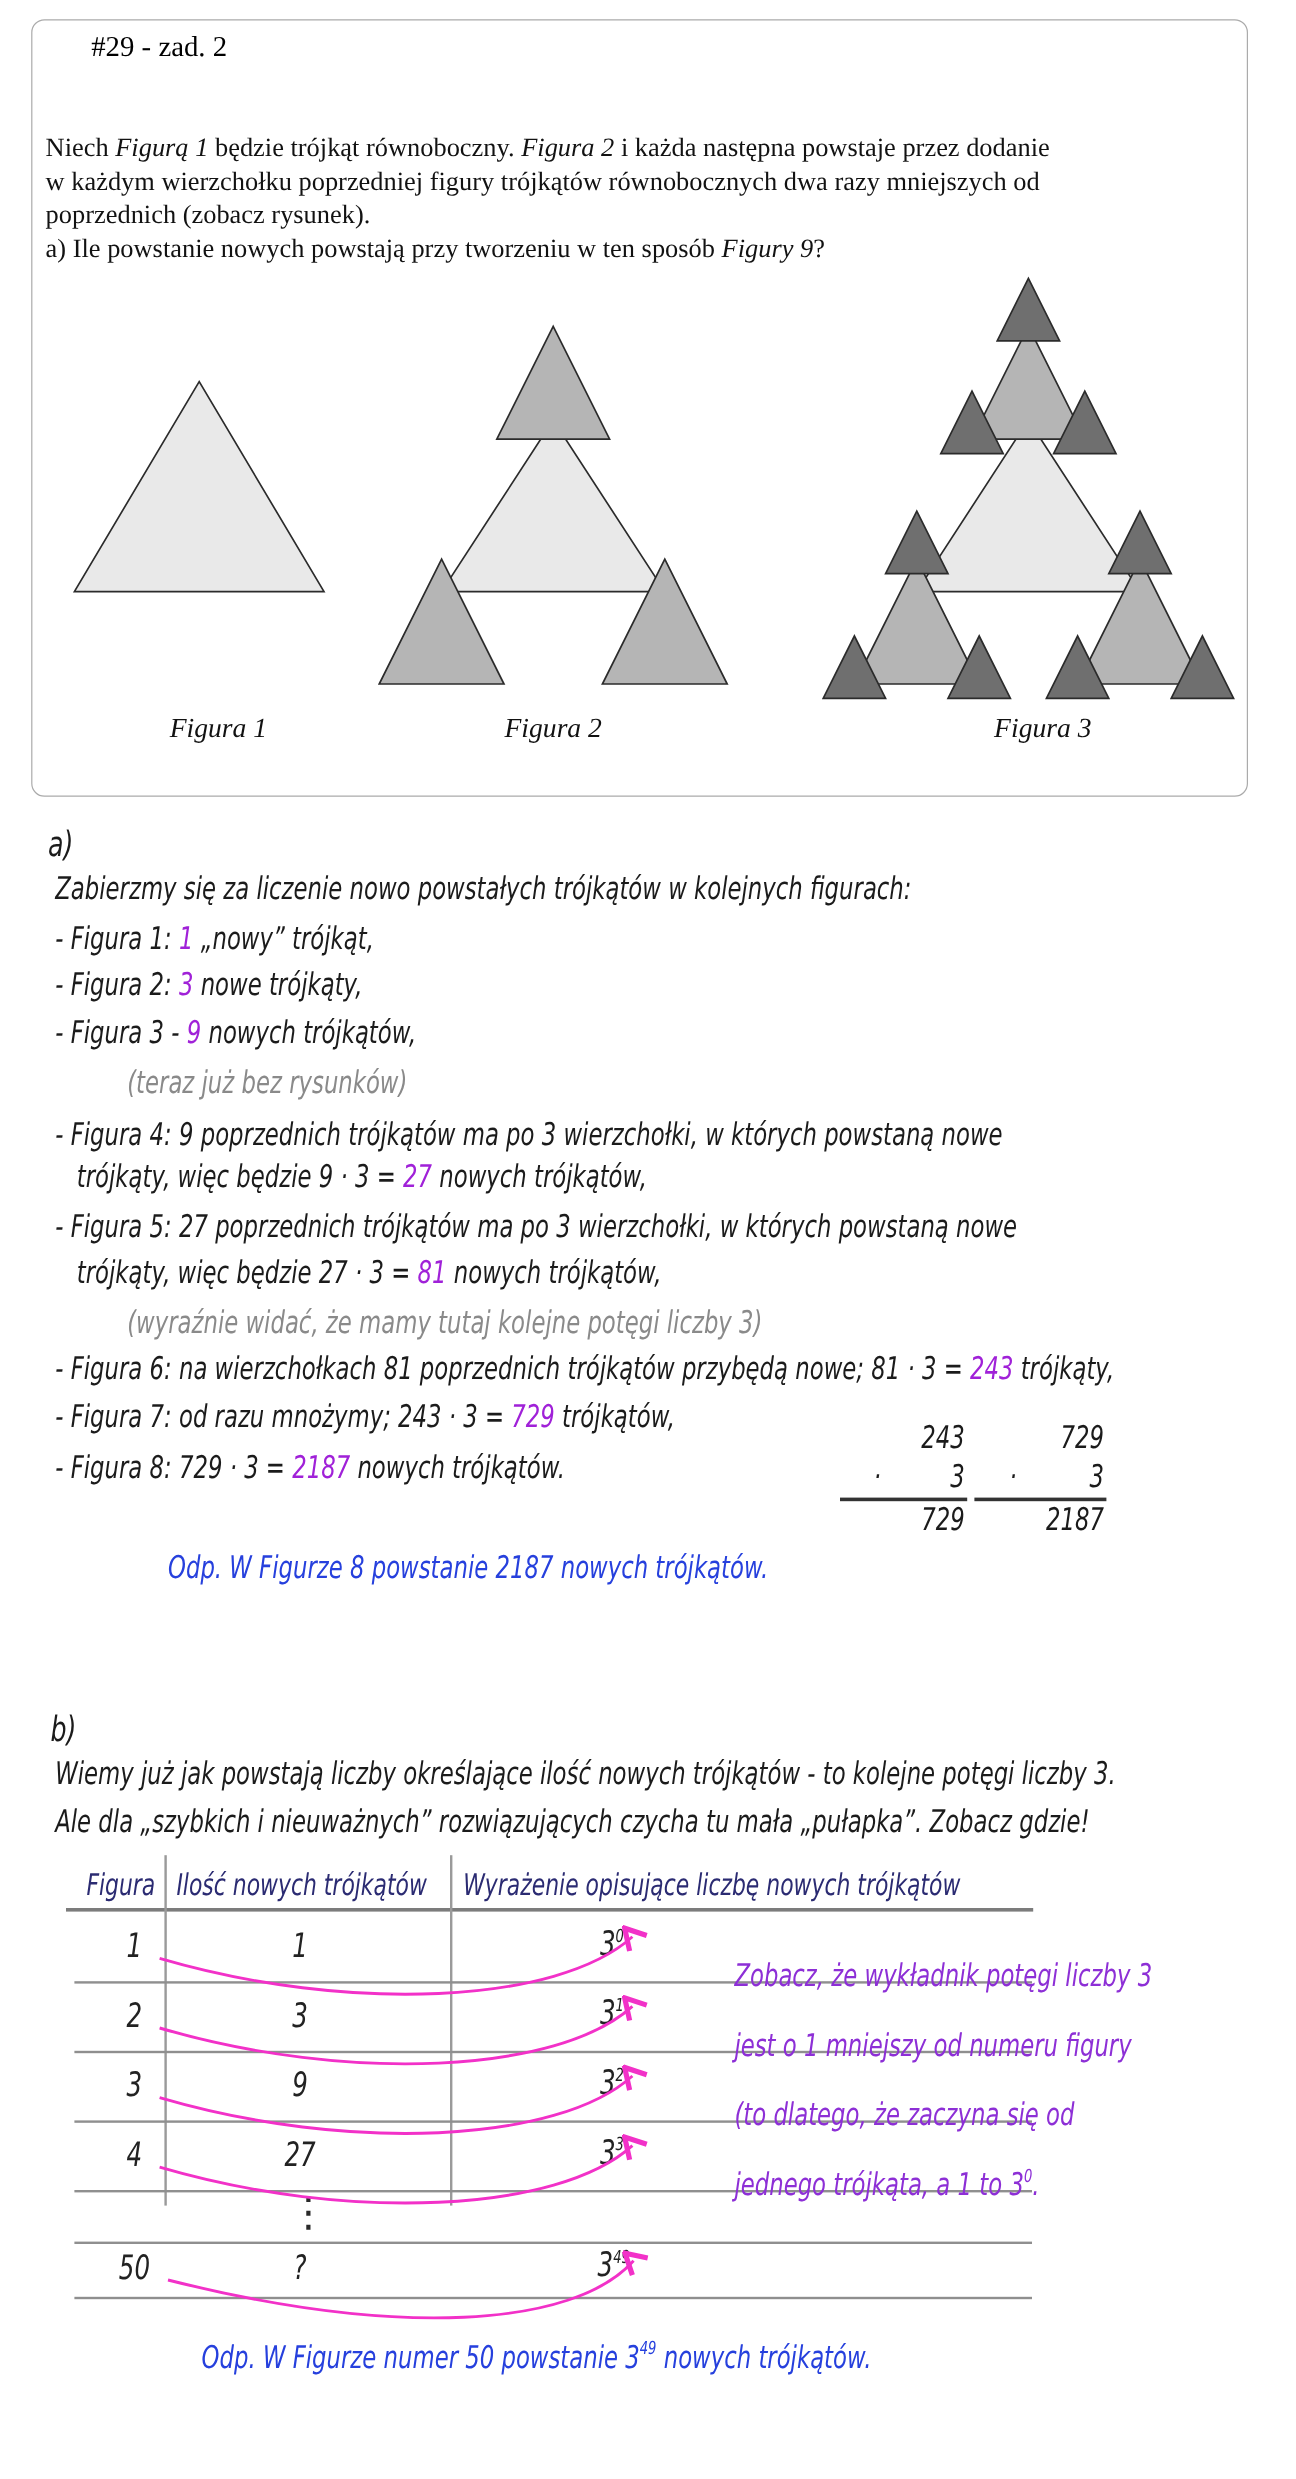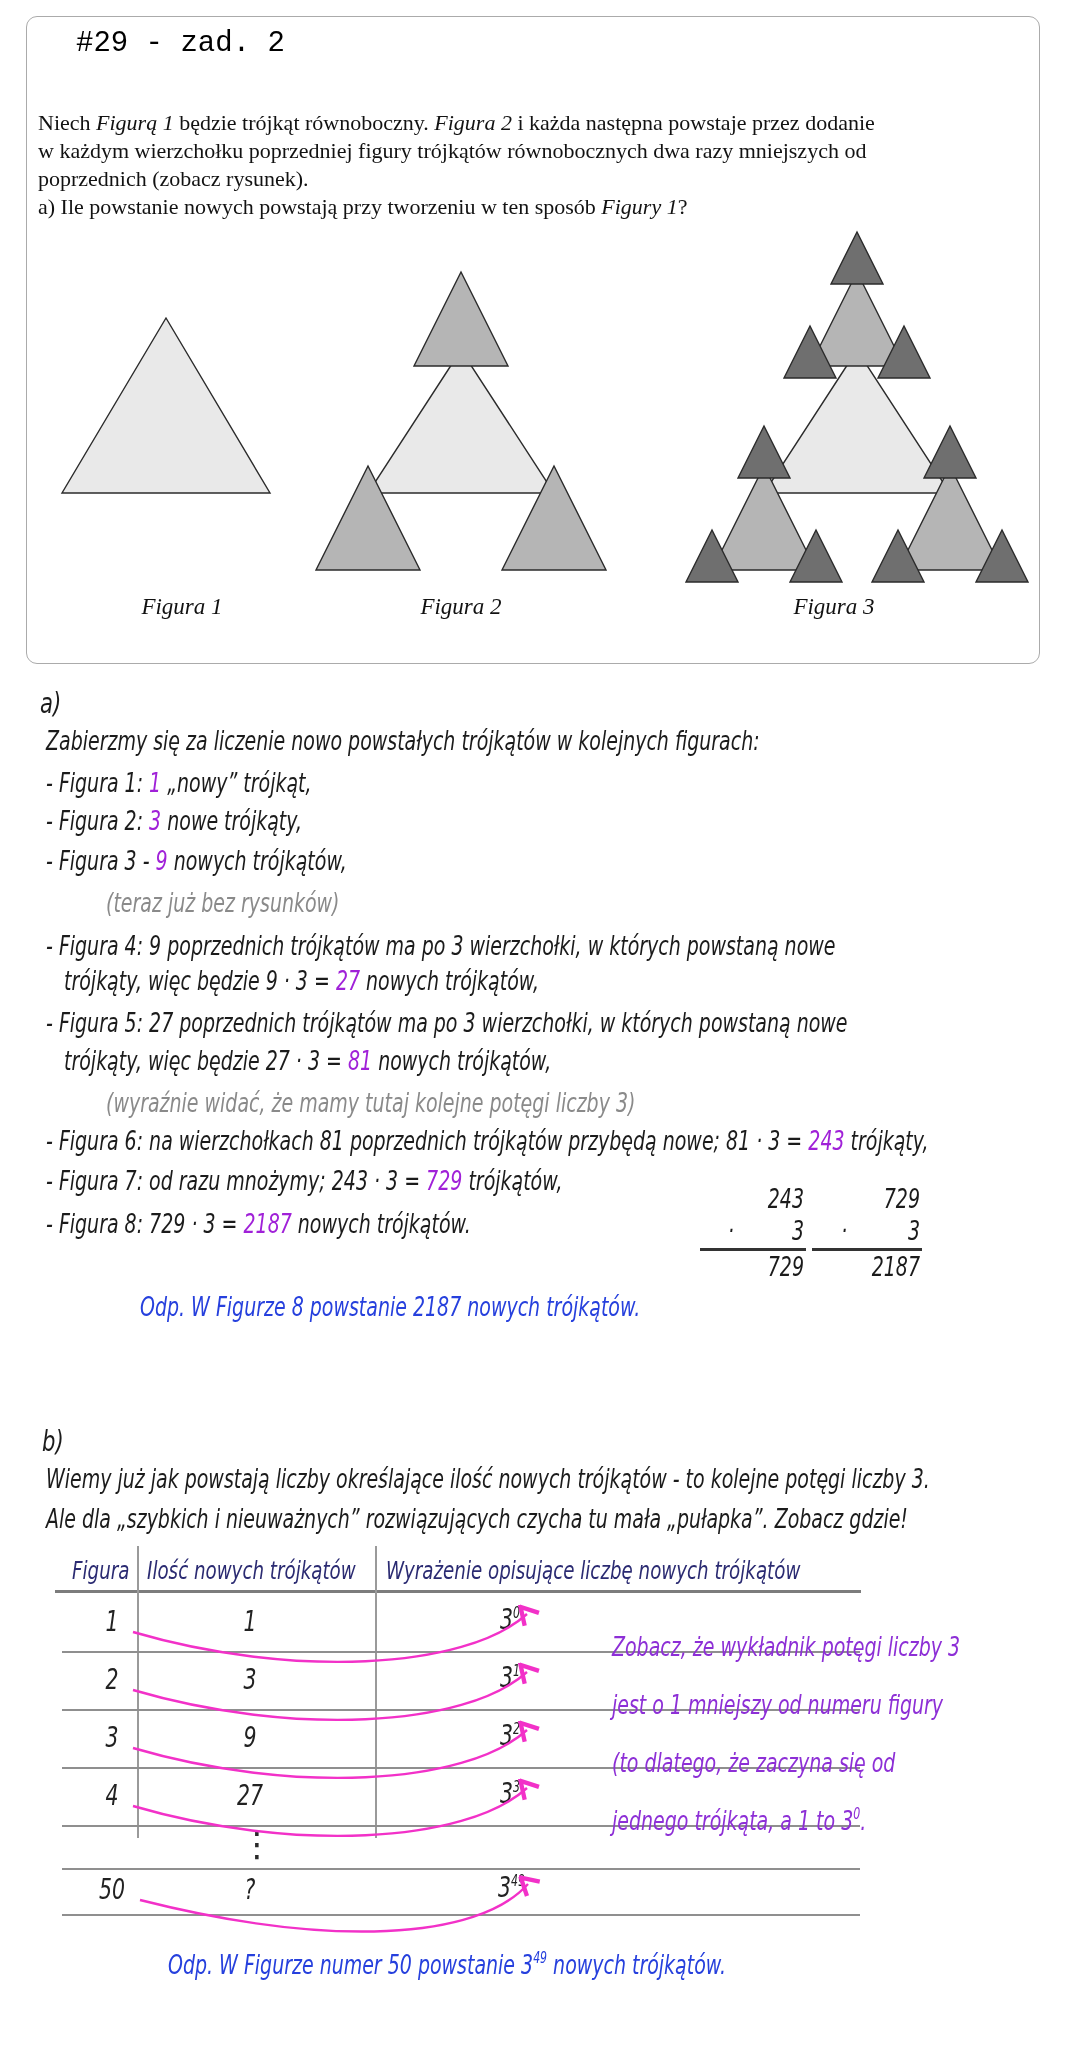--- a/index.html
+++ b/index.html
@@ -2,22 +2,22 @@
 <html><head>
 <meta charset="utf-8">
 <style>
   html,body{margin:0;padding:0;background:#fff;}
   .canvas{position:relative;width:1080px;height:2066px;background:#fff;overflow:hidden;
           font-family:"Liberation Serif",serif;color:#161616;}
   .abs{position:absolute;}
   
   .pbox{position:absolute;left:26px;top:16px;width:1012px;height:646px;
         border:1.6px solid #ababab;border-radius:11px;background:#fff;}
-  .title{position:absolute;left:76px;top:27px;font-family:Liberation Mono, monospace;
-         font-size:29px;color:#000;white-space:nowrap;}
+  .title{position:absolute;left:76px;top:27px;font-family:Liberation Serif, serif;
+         font-size:24px;color:#000;white-space:nowrap;}
   .ptext{position:absolute;left:38px;top:89px;font-size:22px;line-height:28px;color:#121212;margin-top:20px;}
   .pline{white-space:nowrap;}
   .it{font-style:italic;}
   .figsvg{position:absolute;left:30px;top:225px;}
   .figsvg polygon{stroke:#2b2b2b;stroke-width:1.4px;}
   .caption{position:absolute;top:594px;width:140px;text-align:center;font-style:italic;
            font-size:23px;color:#111;}
   
   .hw{position:absolute;font-family:"DejaVu Sans",sans-serif;font-style:italic;
       font-size:26px;color:#1b1b1b;white-space:nowrap;
@@ -44,21 +44,21 @@
 
 <div class="canvas">
 
   <div class="pbox"></div>
   <div class="title">#29 - zad. 2</div>
 
   <div class="ptext">
     <div class="pline"><span>Niech </span><span class="it">Figurą 1</span><span> będzie trójkąt równoboczny. </span><span class="it">Figura 2</span><span> i każda następna powstaje przez dodanie</span></div>
     <div class="pline">w każdym wierzchołku poprzedniej figury trójkątów równobocznych dwa razy mniejszych od</div>
     <div class="pline">poprzednich (zobacz rysunek).</div>
-    <div class="pline"><span>a) Ile powstanie nowych powstają przy tworzeniu w ten sposób </span><span class="it">Figury 1</span><span>?</span></div>
+    <div class="pline"><span>a) Ile powstanie nowych powstają przy tworzeniu w ten sposób </span><span class="it">Figury 9</span><span>?</span></div>
   </div>
 
   <svg class="figsvg" width="1010" height="360" viewBox="30 225 1010 360">
 
     <polygon points="166,318 62,493 270,493" fill="#e9e9e9"></polygon>
 
     <polygon points="461,350 368,493 554,493" fill="#e9e9e9"></polygon>
     <polygon points="461,272 414,366 508,366" fill="#b5b5b5"></polygon>
     <polygon points="368,466 316,570 420,570" fill="#b5b5b5"></polygon>
     <polygon points="554,466 502,570 606,570" fill="#b5b5b5"></polygon>
@@ -73,21 +73,21 @@
     <polygon points="764,426 738,478 790,478" fill="#6f6f6f"></polygon>
     <polygon points="712,530 686,582 738,582" fill="#6f6f6f"></polygon>
     <polygon points="816,530 790,582 842,582" fill="#6f6f6f"></polygon>
     <polygon points="950,426 924,478 976,478" fill="#6f6f6f"></polygon>
     <polygon points="898,530 872,582 924,582" fill="#6f6f6f"></polygon>
     <polygon points="1002,530 976,582 1028,582" fill="#6f6f6f"></polygon>
   </svg>
 
   <div class="caption" style="left:112px;">Figura 1</div>
   <div class="caption" style="left:391px;">Figura 2</div>
-  <div class="caption" style="left:764px;">Figura 3</div>
+  <div class="caption" style="left:799px;">Figura 3</div>
 
   <div class="hw big" style="left:40px;top:686px;">a)</div>
   <div class="hw" style="left:46px;top:726px;">Zabierzmy się za liczenie nowo powstałych trójkątów w kolejnych figurach:</div>
 
   <div class="hw" style="left:46px;top:768px;"><span>- Figura 1: </span><span class="pnum">1</span><span> „nowy” trójkąt,</span></div>
   <div class="hw" style="left:46px;top:806px;"><span>- Figura 2: </span><span class="pnum">3</span><span> nowe trójkąty,</span></div>
   <div class="hw" style="left:46px;top:846px;"><span>- Figura 3 - </span><span class="pnum">9</span><span> nowych trójkątów,</span></div>
   <div class="hw gray" style="left:106px;top:888px;">(teraz już bez rysunków)</div>
 
   <div class="hw" style="left:46px;top:931px;">- Figura 4: 9 poprzednich trójkątów ma po 3 wierzchołki, w których powstaną nowe</div>

